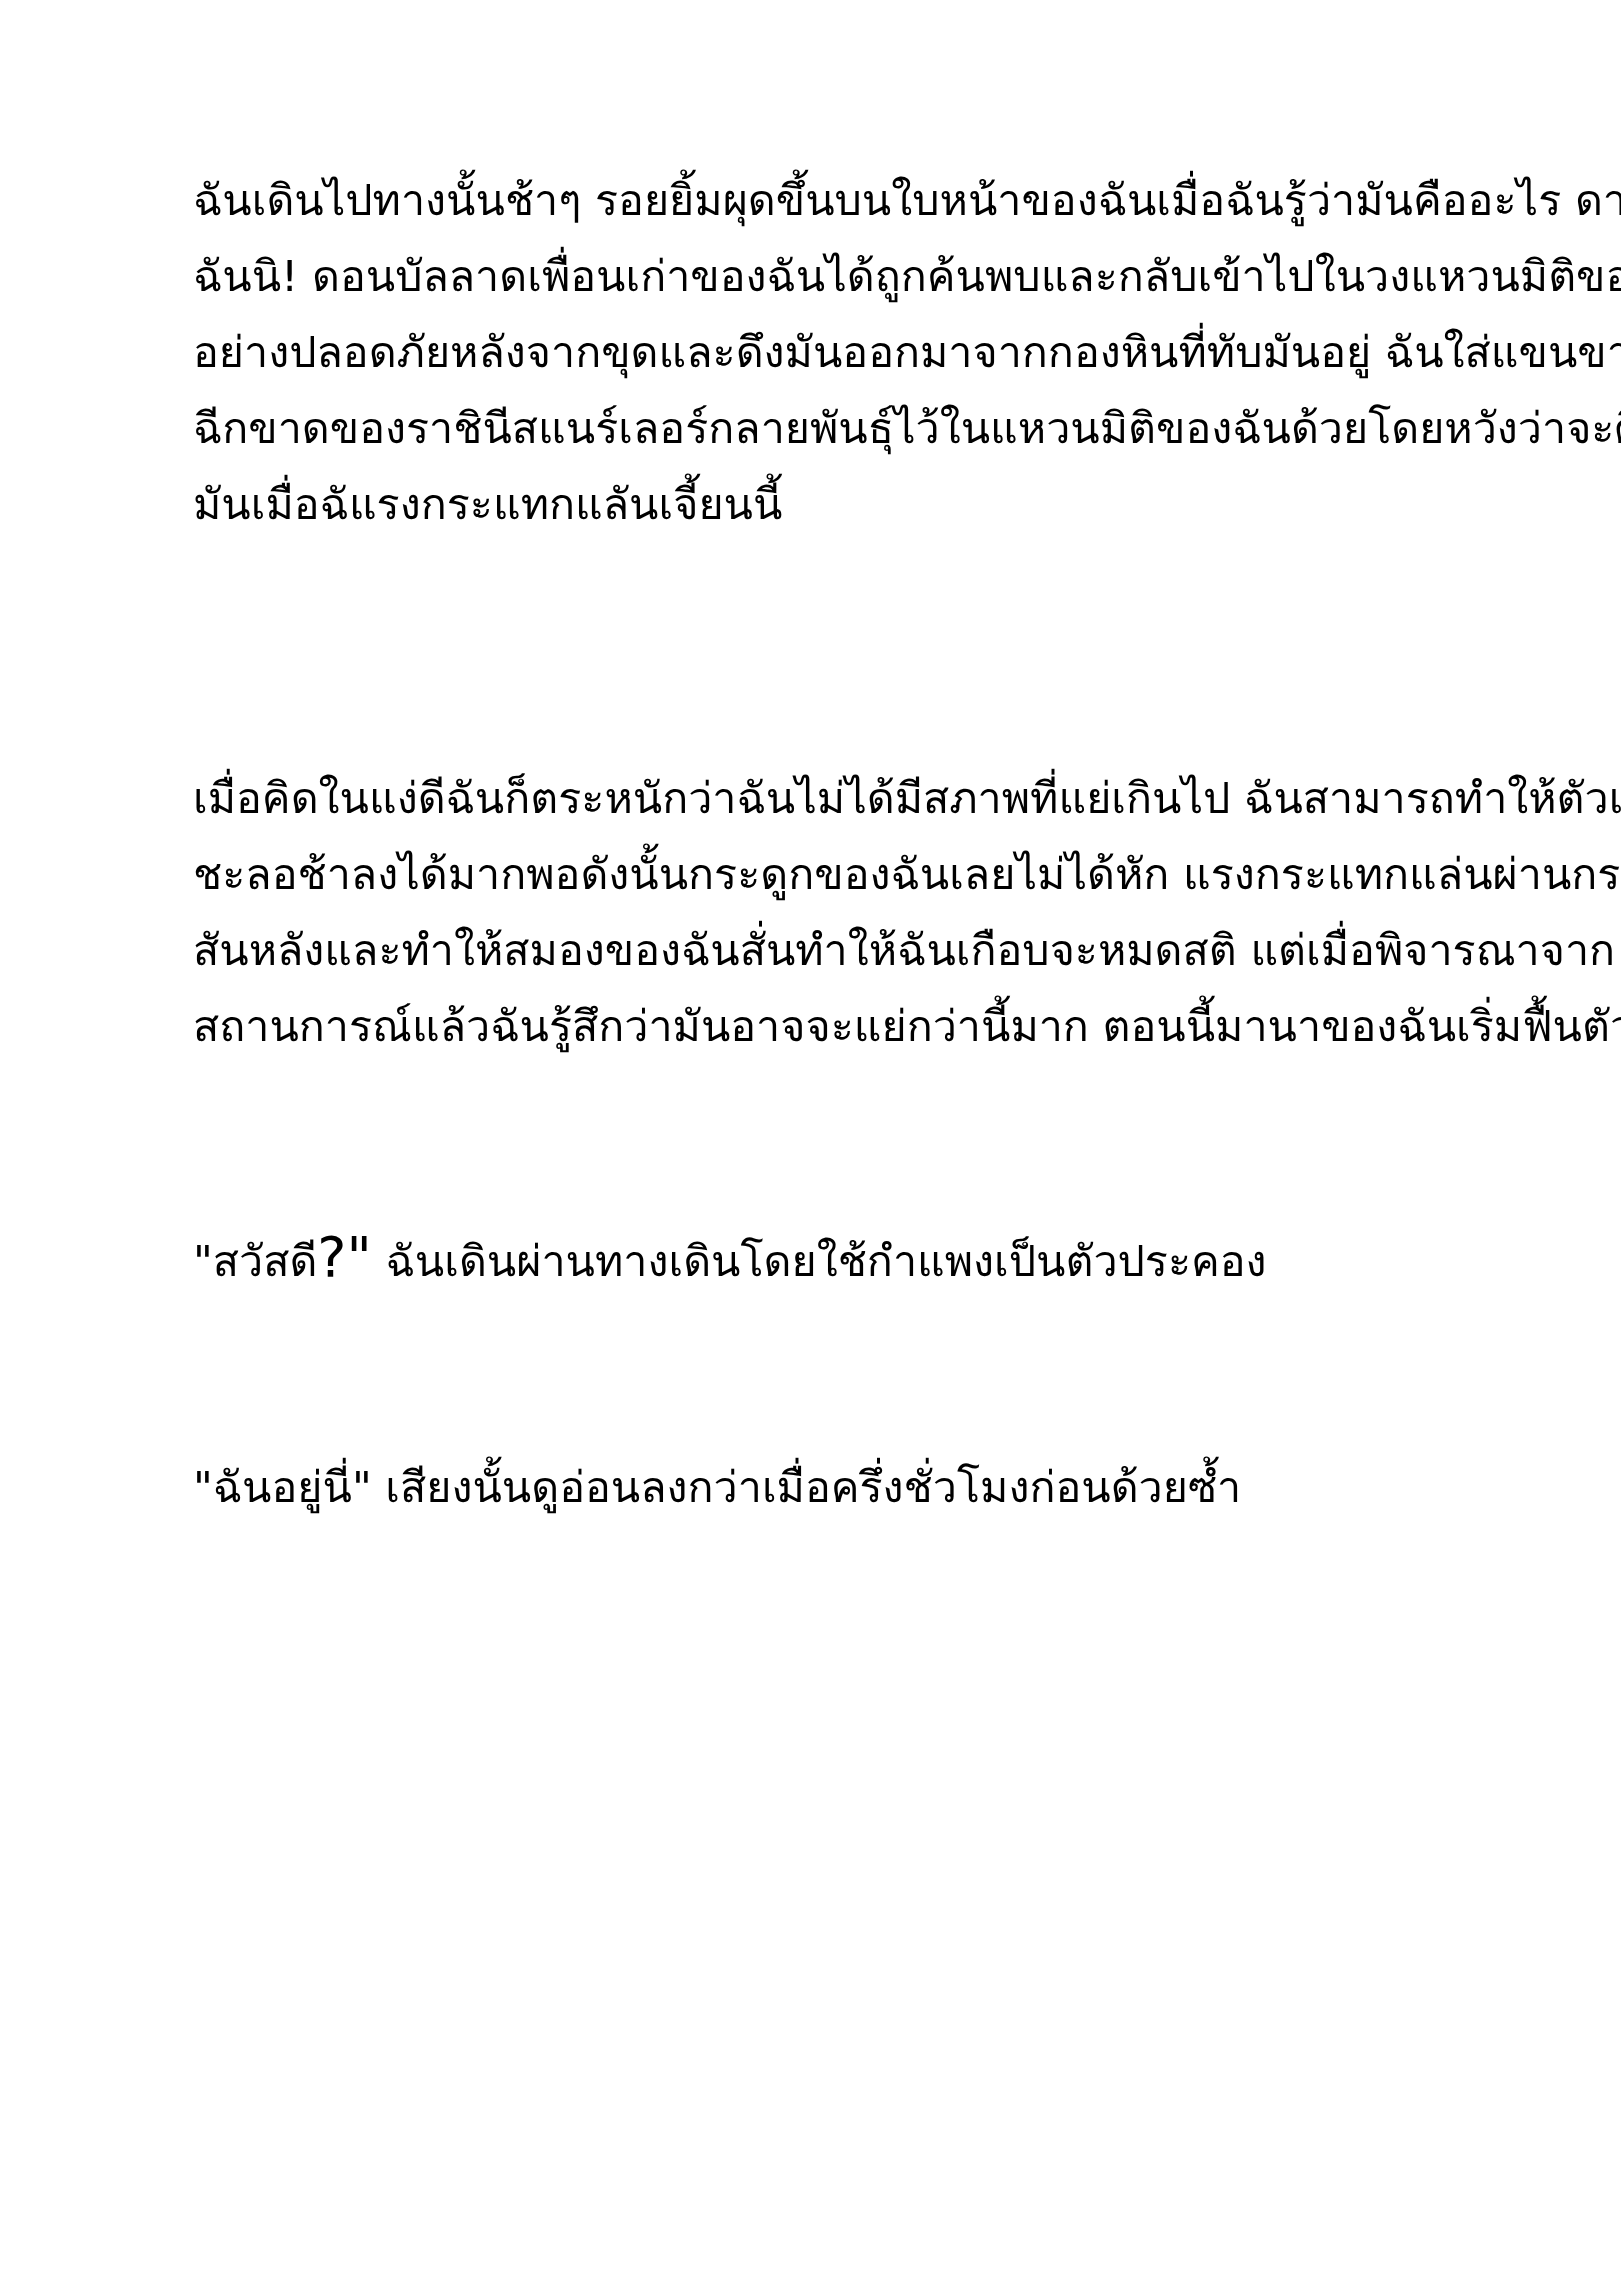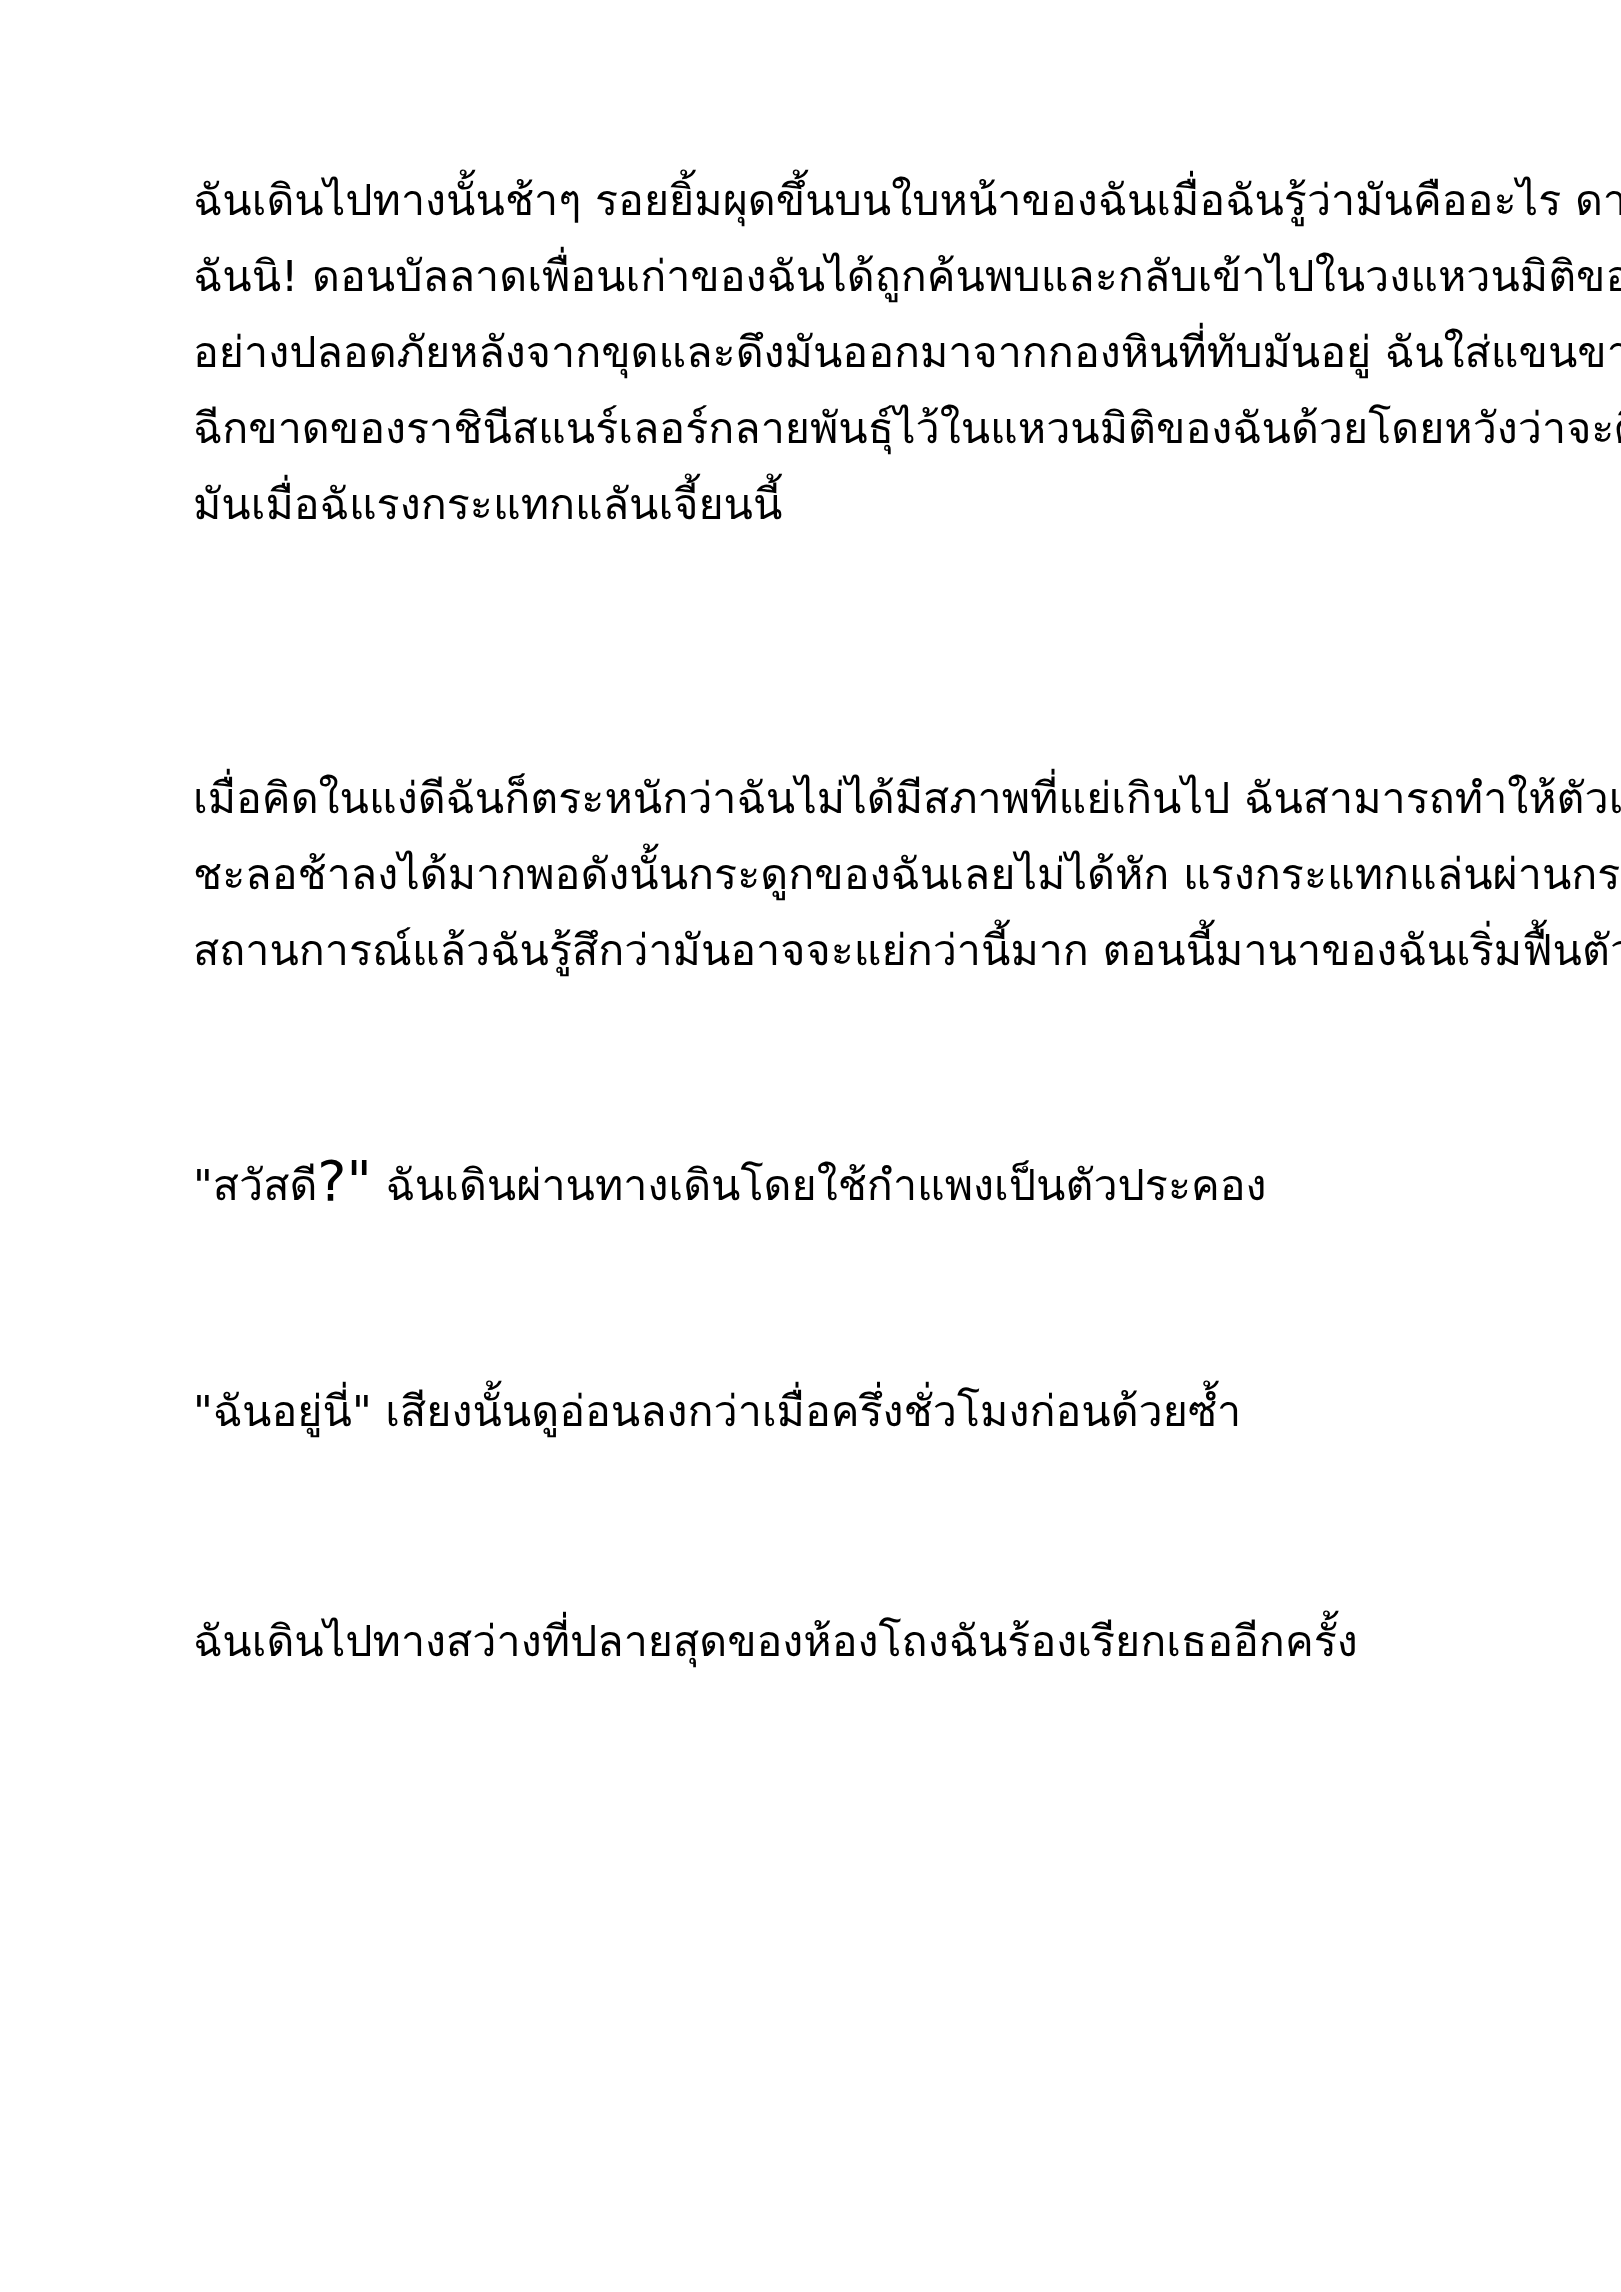--- a/index.html
+++ b/index.html
@@ -55,26 +55,24 @@
       <div class="para">
         <div class="line">ฉันเดินไปทางนั้นช้าๆ รอยยิ้มผุดขึ้นบนใบหน้าของฉันเมื่อฉันรู้ว่ามันคืออะไร ดาบของ</div>
         <div class="line">ฉันนิ! ดอนบัลลาดเพื่อนเก่าของฉันได้ถูกค้นพบและกลับเข้าไปในวงแหวนมิติของฉัน</div>
         <div class="line">อย่างปลอดภัยหลังจากขุดและดึงมันออกมาจากกองหินที่ทับมันอยู่ ฉันใส่แขนขาที่</div>
         <div class="line">ฉีกขาดของราชินีสแนร์เลอร์กลายพันธุ์ไว้ในแหวนมิติของฉันด้วยโดยหวังว่าจะศึกษา</div>
         <div class="line">มันเมื่อฉัแรงกระแทกแลันเจี้ยนนี้</div>
       </div>
       <div class="para">
         <div class="line">เมื่อคิดในแง่ดีฉันก็ตระหนักว่าฉันไม่ได้มีสภาพที่แย่เกินไป ฉันสามารถทำให้ตัวเอง</div>
         <div class="line">ชะลอช้าลงได้มากพอดังนั้นกระดูกของฉันเลยไม่ได้หัก แรงกระแทกแล่นผ่านกระดูก</div>
+        <div class="line">สันหลังและทำให้สมองของฉันสั่นทำให้ฉันเกือบจะหมดสติ แต่เมื่อพิจารณาจาก</div>
         <div class="line">สถานการณ์แล้วฉันรู้สึกว่ามันอาจจะแย่กว่านี้มาก ตอนนี้มานาของฉันเริ่มฟื้นตัวและ</div>
       </div>
       <div class="para">
         <div class="line"><span class="seg">"สวัสดี</span><span class="seg-emph">?"</span><span class="seg"> ฉันเดินผ่านทางเดินโดยใช้กำแพงเป็นตัวประคอง</span></div>
       </div>
       <div class="para">
         <div class="line">"ฉันอยู่นี่" เสียงนั้นดูอ่อนลงกว่าเมื่อครึ่งชั่วโมงก่อนด้วยซ้ำ</div>
       </div>
-      <div class="para">
-        <div class="line">ฉันเดินไปทางสว่างที่ปลายสุดของห้องโถงฉันร้องเรียกเธออีกครั้ง</div>
-      </div>
     </div>
 </div>
 
 
 </body></html>

